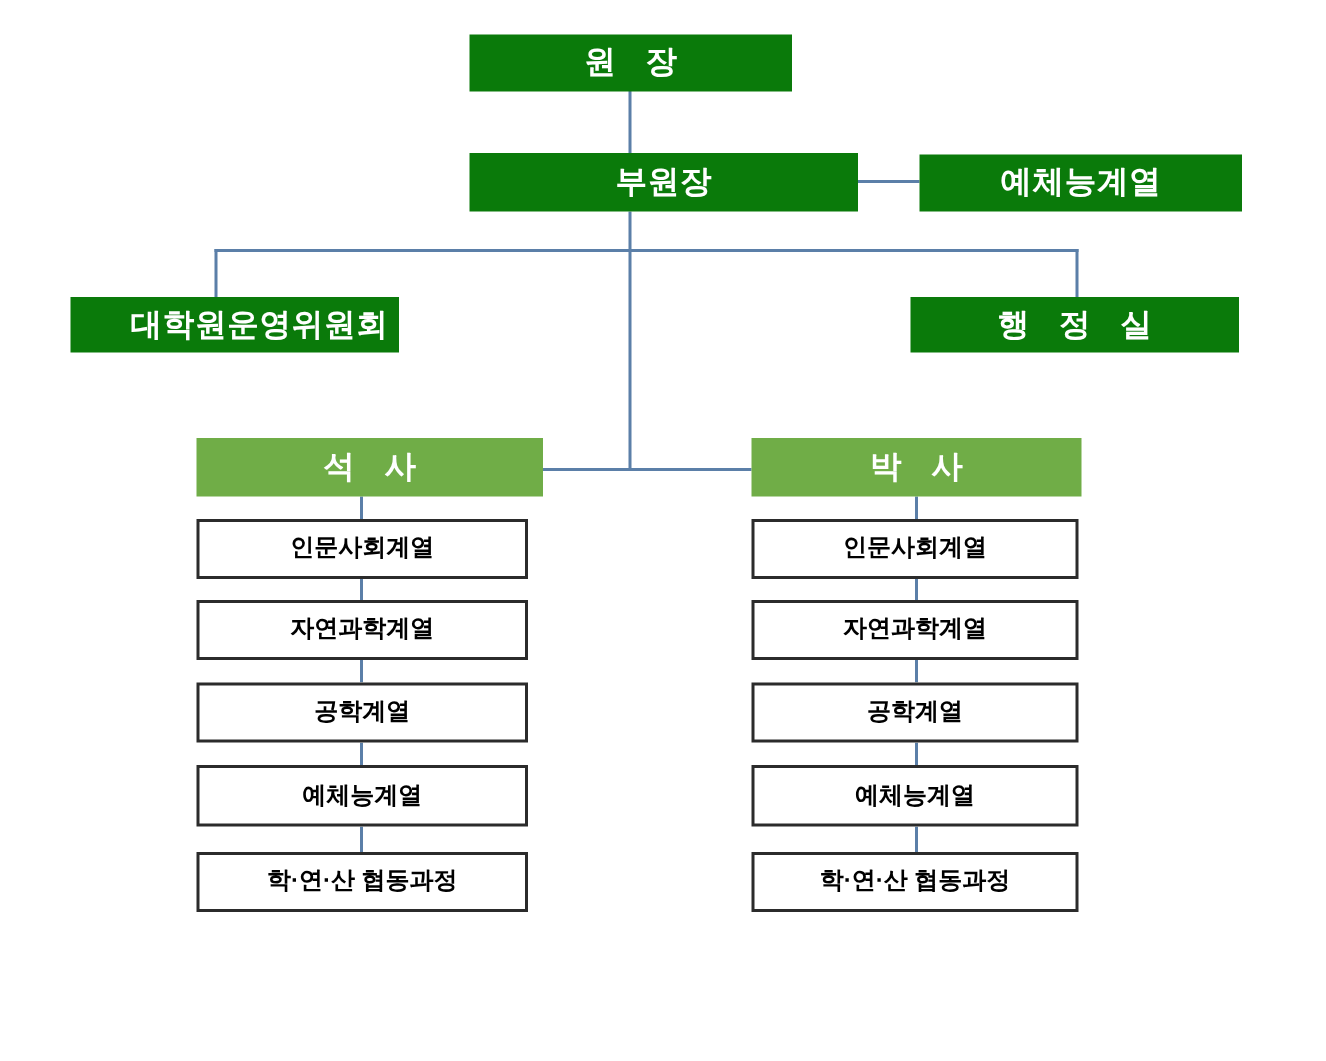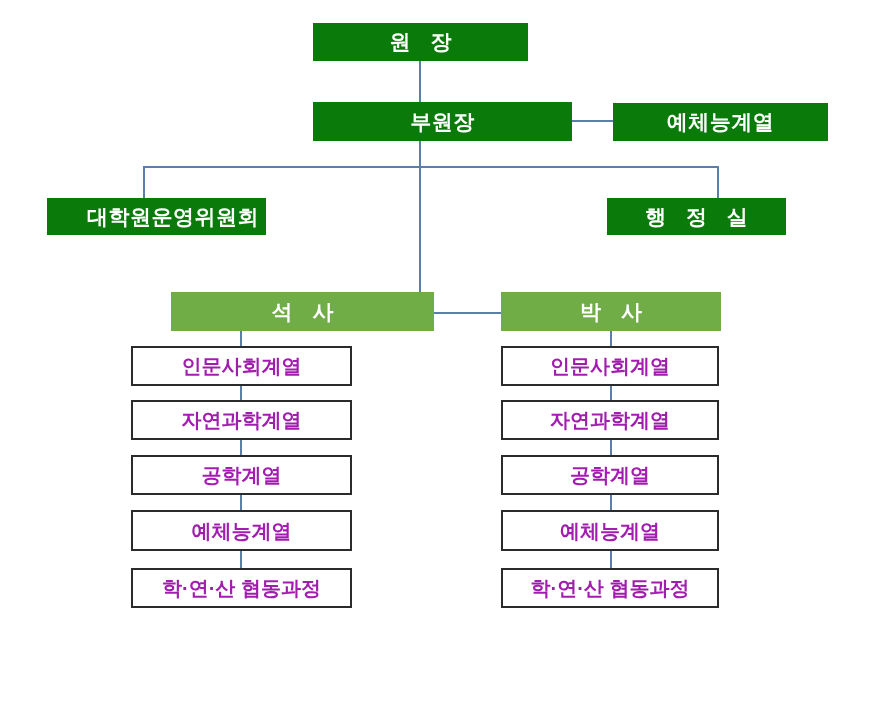--- a/index.html
+++ b/index.html
@@ -53,24 +53,24 @@
     background: #70ad47;
     color: #ffffff;
     font-weight: bold;
     font-size: 21px;
     letter-spacing: 0.5px;
   }
 
   
   .node-plain {
     background: #ffffff;
-    color: #a21caf;
+    color: #000000;
     border: 2px solid #2b2b2b;
     font-weight: bold;
-    font-size: 20px;
+    font-size: 16px;
     letter-spacing: 0px;
   }
 
   .spaced {
     letter-spacing: 7px;
     text-indent: 7px;
   }
 </style>
 </head>
 <body>
@@ -106,23 +106,23 @@
   <div class="line line-v" style="left:610px; top:551px; height:17px;"></div>
 
   <div class="node node-dark spaced" style="left:313px; top:23px; width:215px; height:38px;">원 장</div>
 
   <div class="node node-dark" style="left:313px; top:102px; width:259px; height:39px;">부원장</div>
 
   <div class="node node-dark" style="left:613px; top:103px; width:215px; height:38px;">예체능계열</div>
 
   <div class="node node-dark" style="left:47px; top:198px; width:219px; height:37px;padding-left:33px;">대학원운영위원회</div>
 
-  <div class="node node-dark spaced" style="left:607px; top:198px; width:179px; height:37px;">행 정 실</div>
+  <div class="node node-dark spaced" style="left:607px; top:198px; width:219px; height:37px;">행 정 실</div>
 
-  <div class="node node-light spaced" style="left:131px; top:292px; width:263px; height:39px;margin-left:40px;">석 사</div>
+  <div class="node node-light spaced" style="left:131px; top:292px; width:231px; height:39px;">석 사</div>
 
   <div class="node node-light spaced" style="left:501px; top:292px; width:220px; height:39px;">박 사</div>
 
   <div class="node node-plain" style="left:131px; top:346px; width:221px; height:40px;">인문사회계열</div>
   <div class="node node-plain" style="left:131px; top:400px; width:221px; height:40px;">자연과학계열</div>
   <div class="node node-plain" style="left:131px; top:455px; width:221px; height:40px;">공학계열</div>
   <div class="node node-plain" style="left:131px; top:510px; width:221px; height:41px;">예체능계열</div>
   <div class="node node-plain" style="left:131px; top:568px; width:221px; height:40px;">학·연·산 협동과정</div>
 
   <div class="node node-plain" style="left:501px; top:346px; width:218px; height:40px;">인문사회계열</div>

